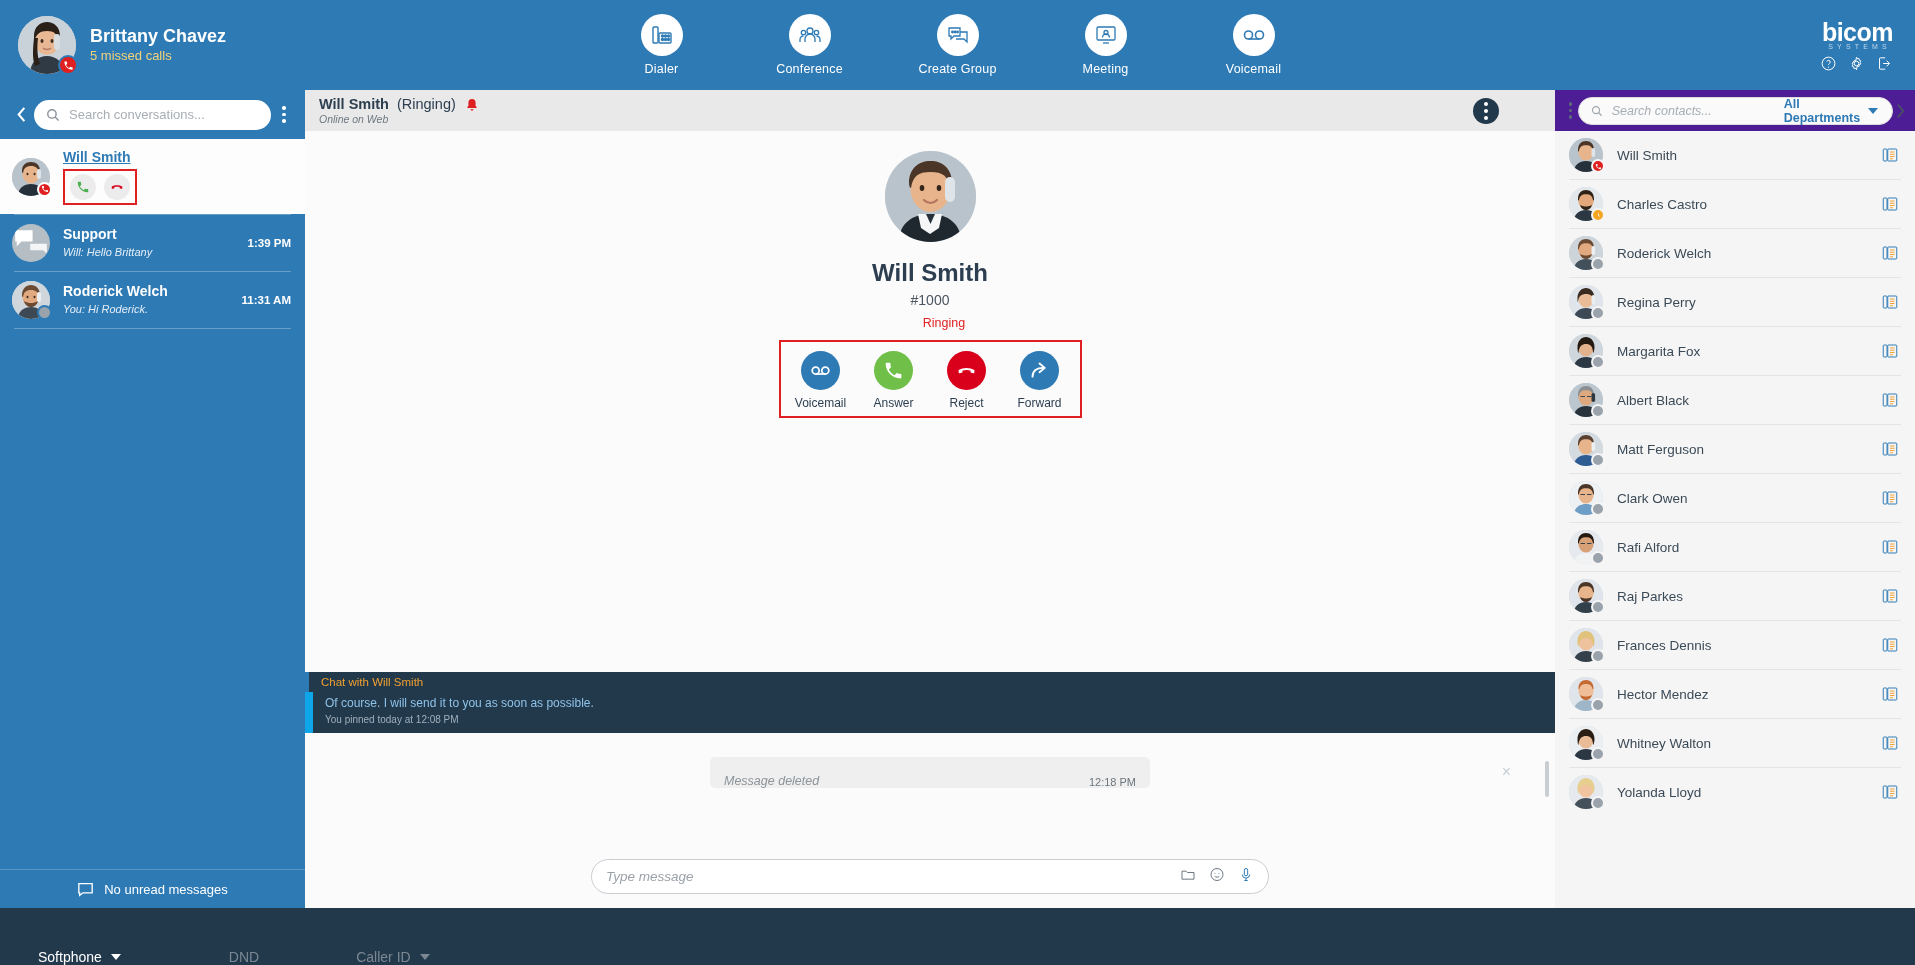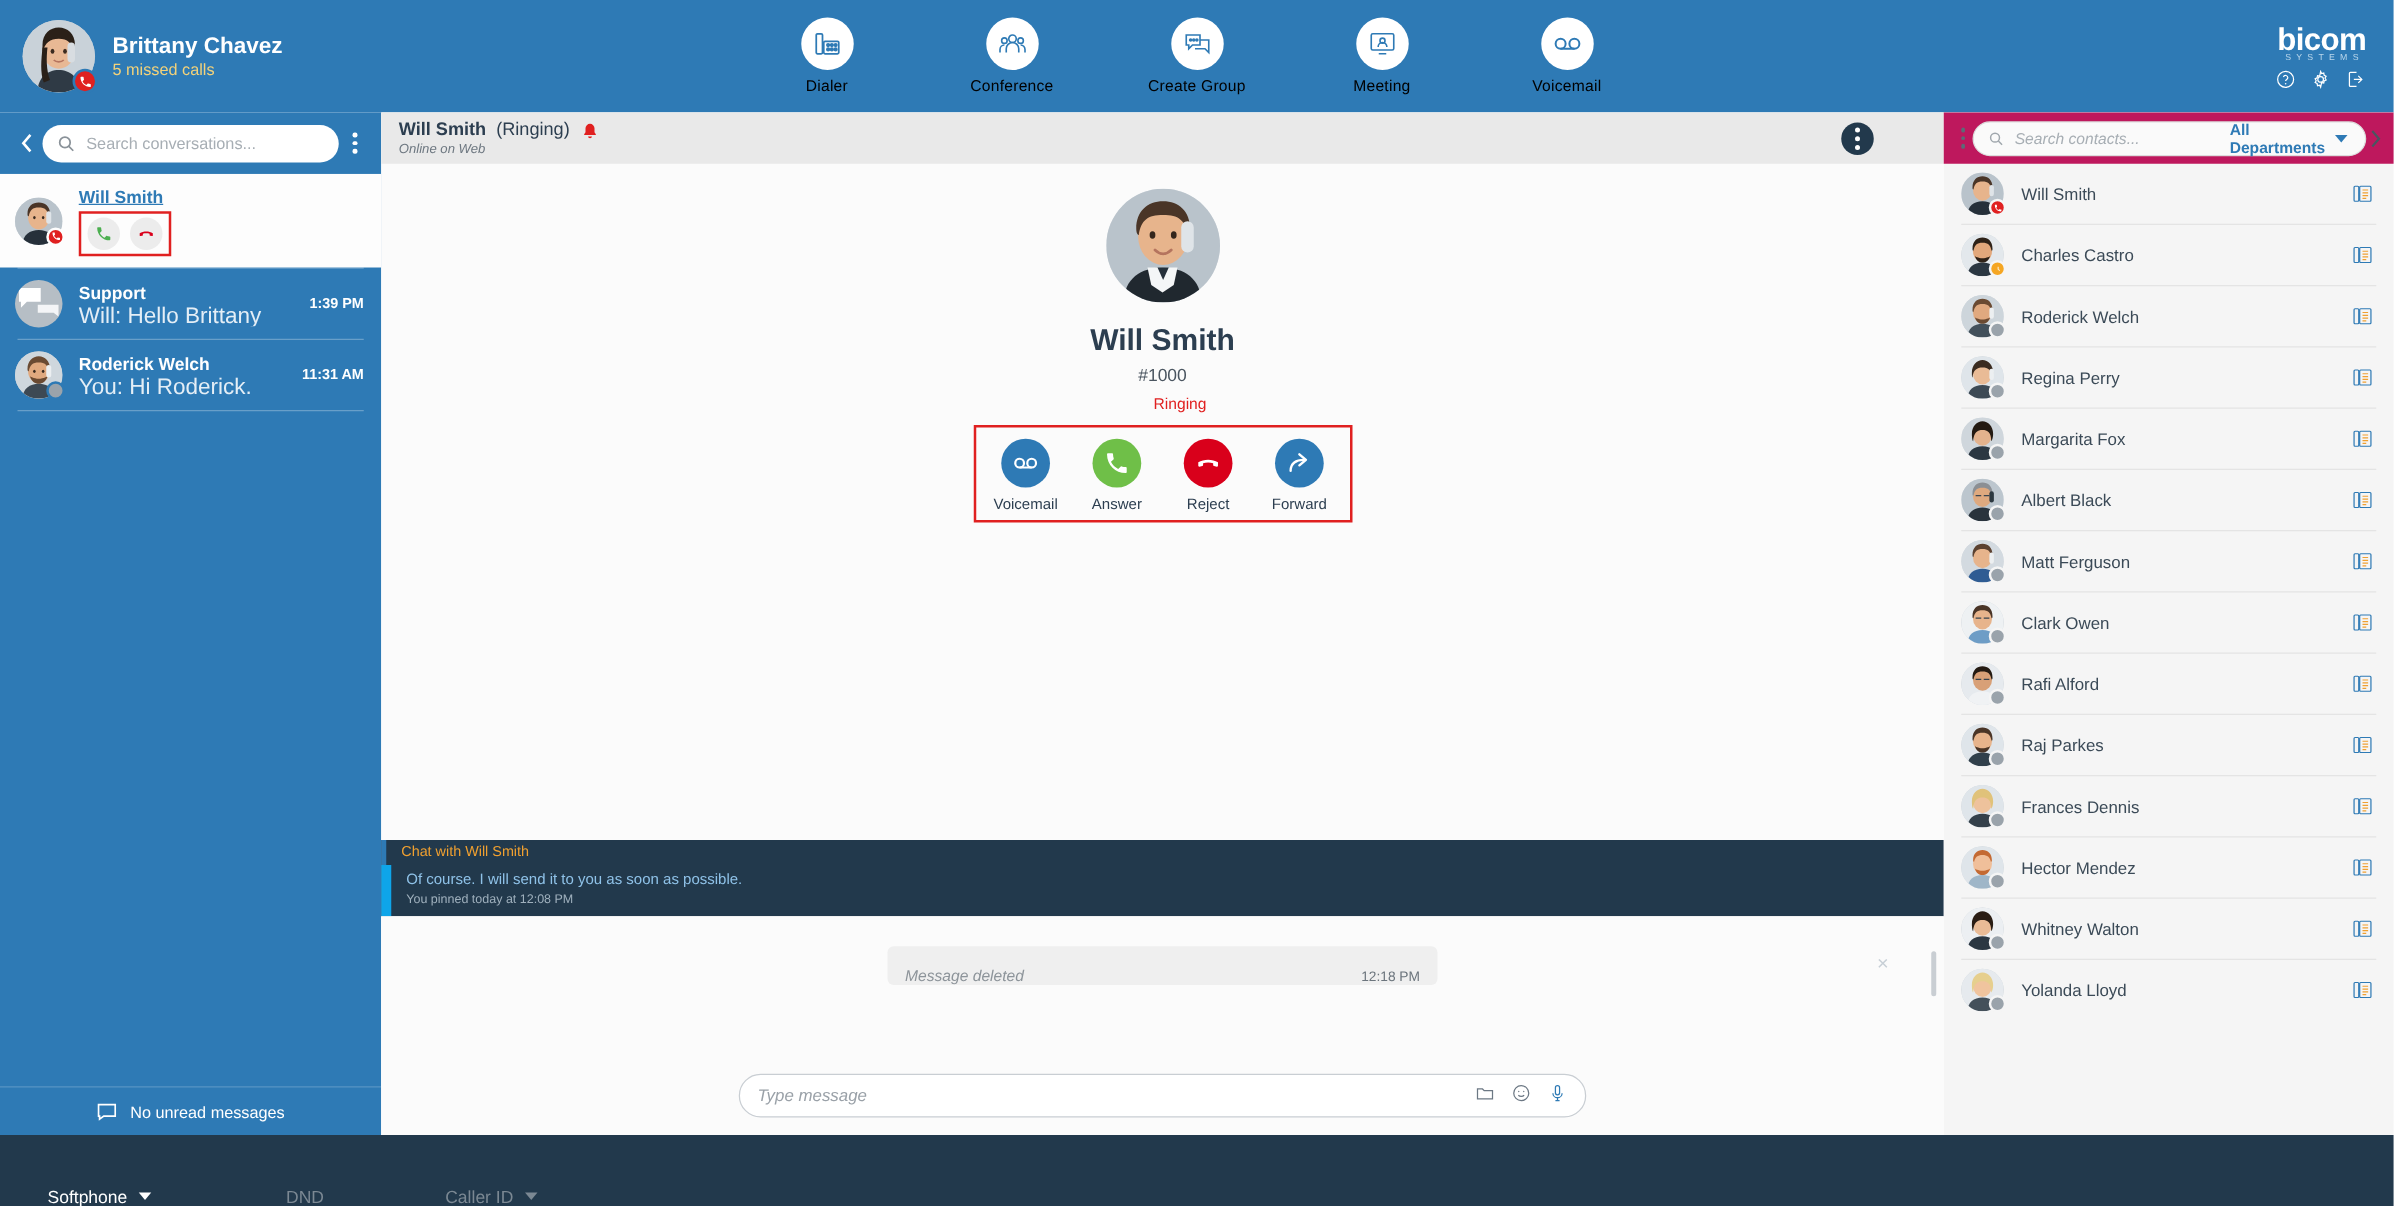--- a/index.html
+++ b/index.html
@@ -35,21 +35,21 @@
   .user-name { color: #fff; font-size: 18px; font-weight: bold; line-height: 22px; }
   .user-sub { color: #f3d27a; font-size: 13px; line-height: 18px; }
 
   .topnav { flex: 1; display: flex; align-items: center; justify-content: center; gap: 56px; }
   .topnav-item { display: flex; flex-direction: column; align-items: center; cursor: pointer; width: 92px;}
   .topnav-circle {
     width: 42px; height: 42px; border-radius: 50%; background: #fff;
     display: flex; align-items: center; justify-content: center;
   }
   .topnav-circle svg { width: 24px; height: 24px; }
-  .topnav-label { color: #000000; font-size: 12.5px; margin-top: 6px; letter-spacing: .2px;}
+  .topnav-label { color: #ffffff; font-size: 12.5px; margin-top: 6px; letter-spacing: .2px;}
 
   .brand { width: 300px; display: flex; flex-direction: column; align-items: flex-end; padding-right: 22px; }
   .brand-name { color: #fff; font-size: 25px; font-weight: bold; letter-spacing: -0.5px; line-height: 26px;}
   .brand-sub { color: #bcd8ec; font-size: 7px; letter-spacing: 4.2px; margin-top: -2px; margin-right:2px;}
   .brand-icons { display: flex; gap: 11px; margin-top: 5px; }
   .brand-icons svg { width: 17px; height: 17px; stroke: #fff; fill: none; stroke-width: 1.4; }
 
   
   .convpanel {
     position: absolute; left: 0; top: 90px; width: 305px; bottom: 57px;
@@ -76,21 +76,21 @@
   .conv-item { display: flex; align-items: center; padding: 9px 14px 9px 12px; position: relative; cursor: pointer;}
   .conv-item.active { background: #fdfdfd; }
   .conv-item .c-avatar { width: 38px; height: 38px; flex: none; position: relative; }
   .conv-item .c-avatar .avatar { width: 38px; height: 38px; }
   .conv-item .badge { width: 15px; height: 15px; border-width: 2px; border-color: #2e7ab5; }
   .conv-item.active .badge { border-color: #fdfdfd; }
   .conv-item .badge svg { width: 8px; height: 8px; }
   .conv-body { margin-left: 13px; flex: 1; min-width: 0; }
   .conv-name { font-size: 14px; font-weight: bold; color: #fff; line-height: 19px; }
   .conv-item.active .conv-name { color: #2e7ab5; text-decoration: underline; }
-  .conv-preview { font-size: 18px; color: #e4eef6; line-height: 17px; white-space: nowrap; overflow: hidden; text-overflow: ellipsis;}
+  .conv-preview { font-size: 11px; color: #e4eef6; line-height: 17px; white-space: nowrap; overflow: hidden; text-overflow: ellipsis; font-style: italic;}
   .conv-time { font-size: 11.5px; color: #fff; font-weight: bold; flex: none; margin-left: 6px; align-self: center;}
   .conv-sep { height: 1px; background: rgba(255,255,255,.28); margin: 0 14px; }
 
   .call-ctl-box { border: 2px solid #e02020; display: inline-flex; gap: 8px; padding: 3px 5px; margin-top: 2px; }
   .call-ctl {
     width: 26px; height: 26px; border-radius: 50%; background: #ececec;
     display: flex; align-items: center; justify-content: center; cursor: pointer;
   }
   .call-ctl svg { width: 14px; height: 14px; }
 
@@ -166,21 +166,21 @@
   .composer-pill input::placeholder { color: #9aa1a8; font-style: italic; }
   .composer-icons { display: flex; gap: 13px; align-items: center; }
   .composer-icons svg { width: 16px; height: 17px; fill: none; stroke: #6c7884; stroke-width: 1.5; }
   .composer-icons .mic svg { stroke: #2e7ab5; }
 
   
   .contacts {
     position: absolute; right: 0; top: 90px; width: 360px; bottom: 57px;
     background: #f5f5f5; display: flex; flex-direction: column;
   }
-  .contacts-header { height: 41px; background: #be185d; display: flex; align-items: center; padding: 0 8px; flex: none;}
+  .contacts-header { height: 41px; background: #4c1d95; display: flex; align-items: center; padding: 0 8px; flex: none;}
   .c-search-pill {
     flex: 1; height: 28px; background: #fafafa; border: 1px solid #dcdcdc; border-radius: 15px;
     display: flex; align-items: center; padding: 0 12px; gap: 9px;
   }
   .c-search-pill svg { width: 14px; height: 14px; stroke: #a0a7ad; fill: none; stroke-width: 2; }
   .c-search-pill input {
     border: 0; outline: 0; flex: 1; font-size: 12.5px; color: #333; background: transparent;
     font-family: "Liberation Sans", sans-serif; font-style: italic;
   }
   .c-search-pill input::placeholder { color: #a7aeb4; font-style: italic;}

